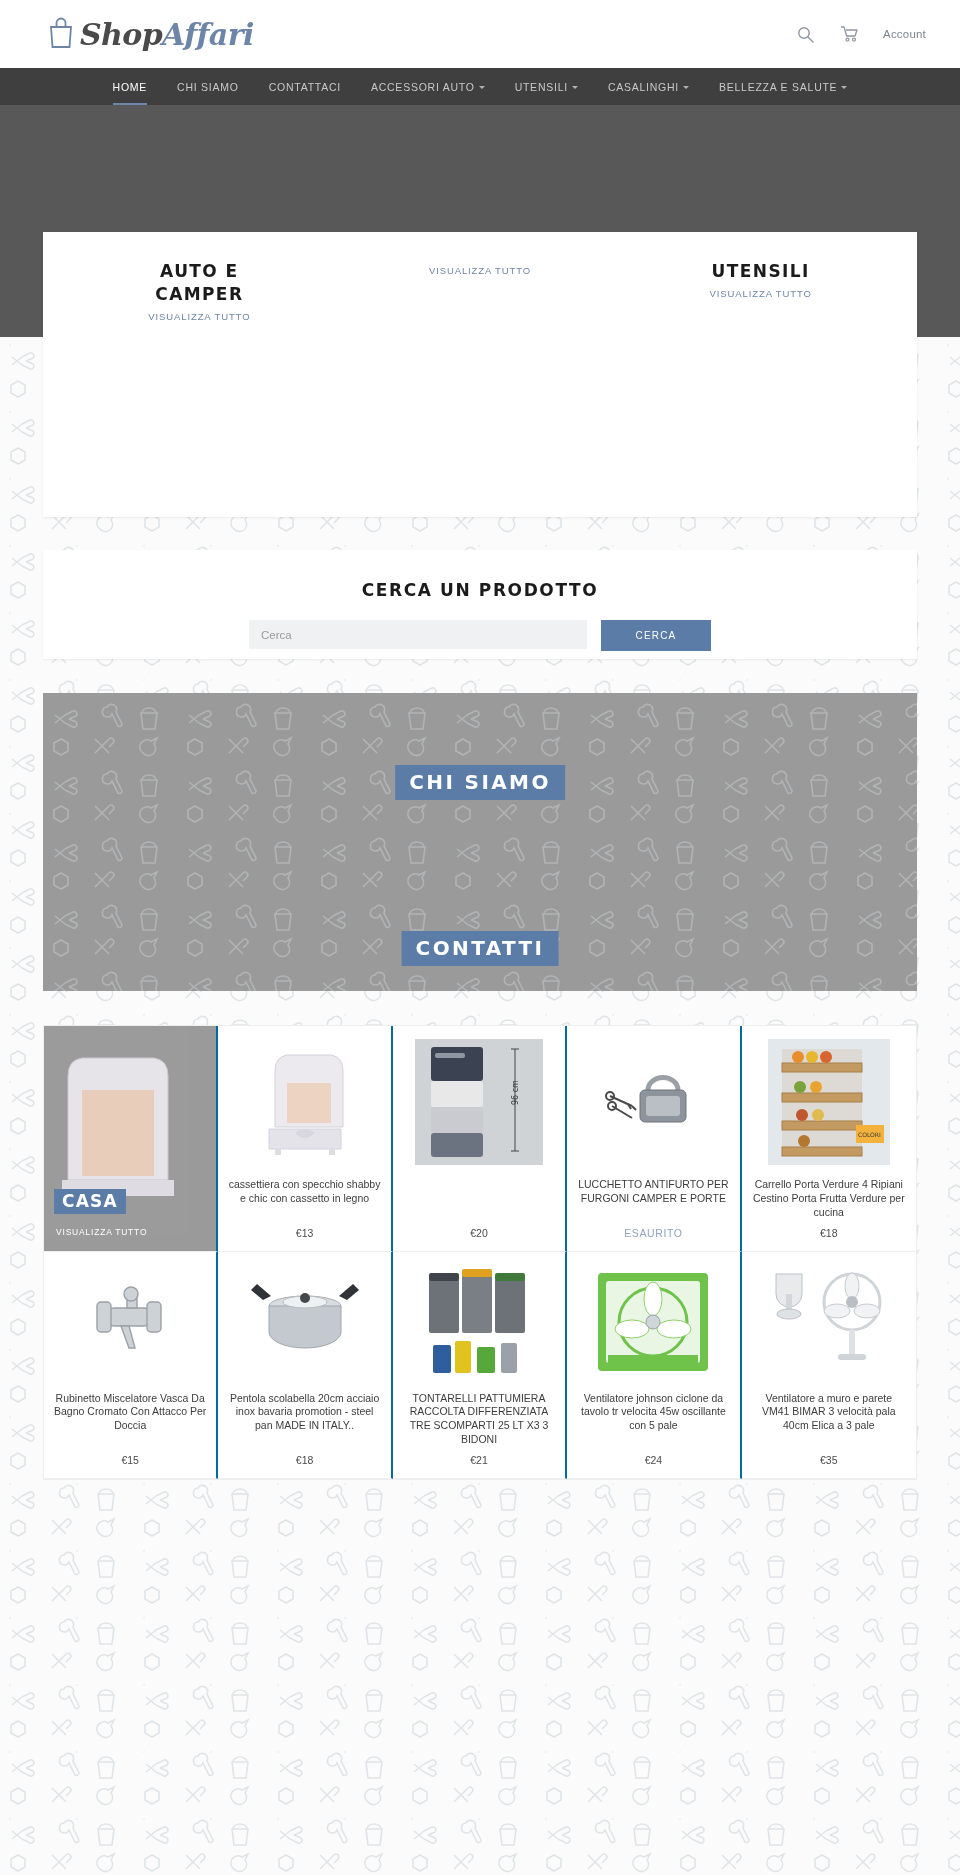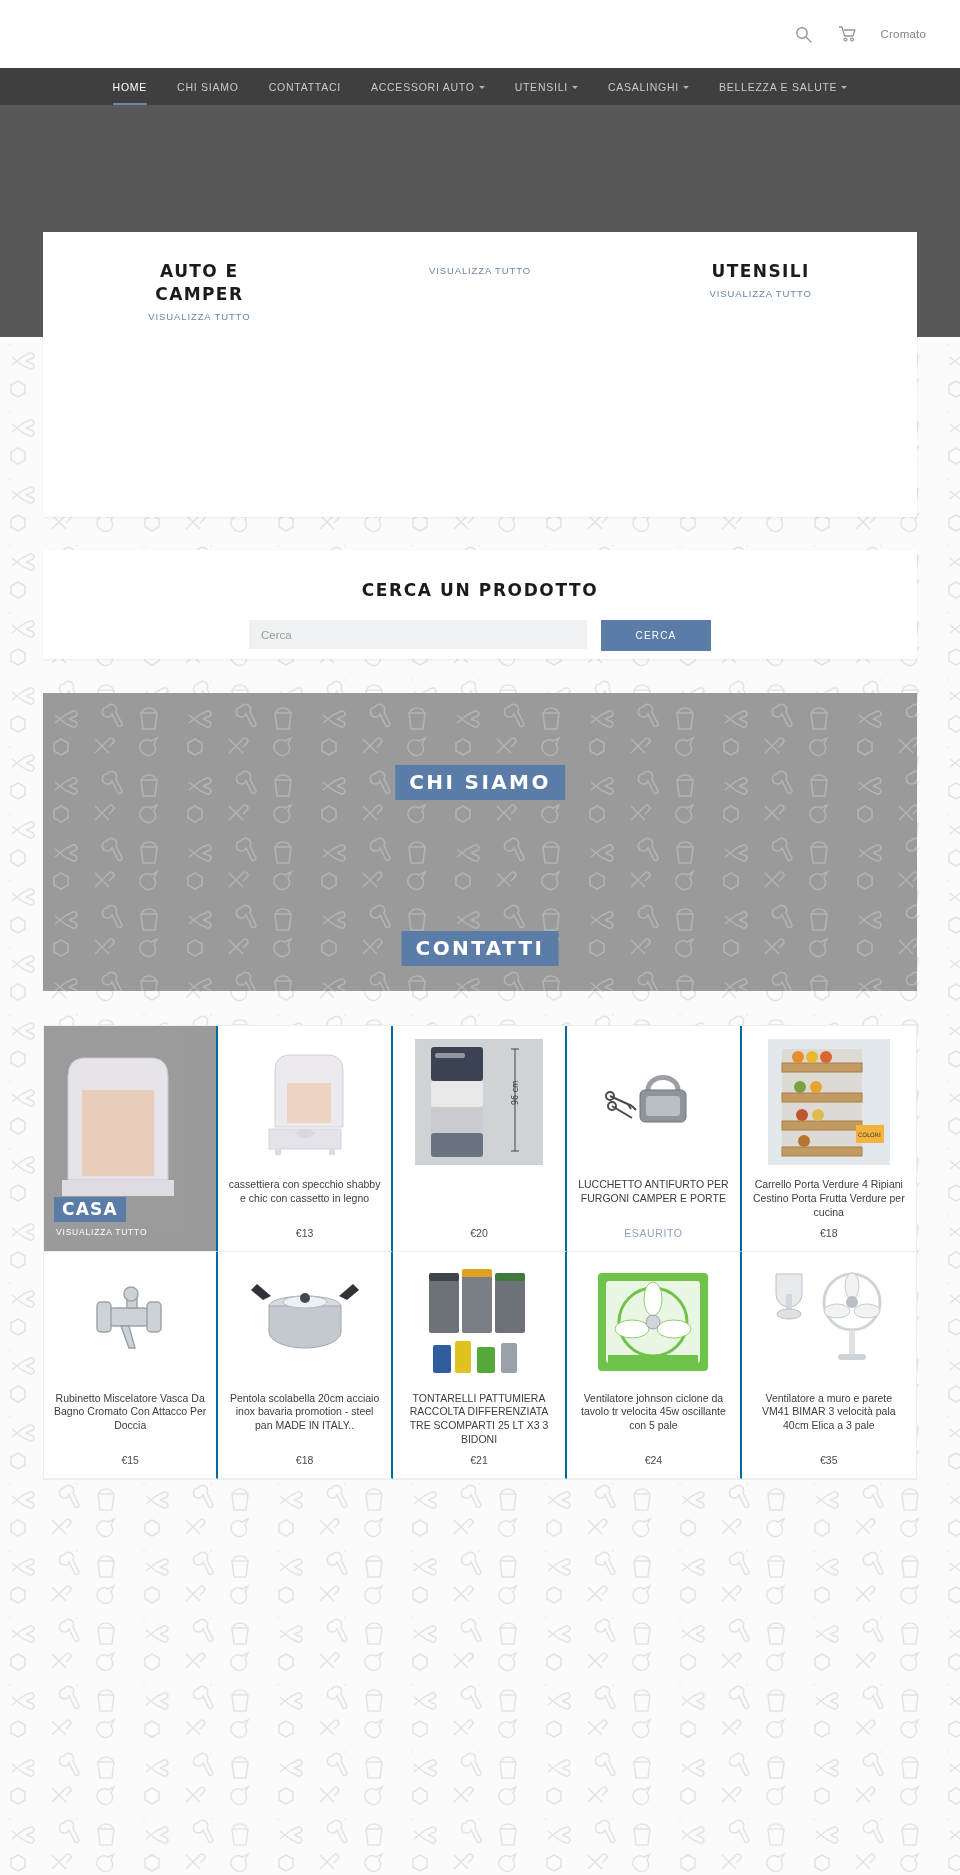--- a/index.html
+++ b/index.html
@@ -282,21 +282,21 @@
   }
   .tile-title {
     display: inline-block;
     background: #5c7ca8;
     color: #fff;
     font-family: "DejaVu Sans", sans-serif;
     font-size: 17px;
     font-weight: bold;
     letter-spacing: 1.2px;
     padding: 2px 8px 3px;
-    margin-bottom: 5px;
+    margin-bottom: 13px;
   }
   .tile-link {
     display: block;
     font-size: 8.5px;
     letter-spacing: 0.8px;
     color: #ffffff;
     text-decoration: none;
     padding-left: 2px;
   }
 
@@ -372,36 +372,47 @@
             <path d="M2 16 a7 7 0 0 1 8 -12 l6 -3 l-3 6 a7 7 0 0 1 -11 9z"></path>
           </g>
         </g>
       </pattern>
     </defs>
     <rect width="960" height="1875" fill="url(#tools)"></rect>
   </svg>
 </div>
 
 <header class="site-header">
+  <a class="logo" href="#">
+    <span class="logo-bag">
+      <svg width="30" height="34" viewBox="0 0 30 34" xmlns="http://www.w3.org/2000/svg">
+        <path d="M5 12 h20 l-1.5 20 h-17z" fill="none" stroke="#6d86a8" stroke-width="1.8"></path>
+        <path d="M10.5 13 V8 a4.5 4.5 0 0 1 9 0 V13" fill="none" stroke="#6d86a8" stroke-width="1.8"></path>
+      </svg>
+    </span>
+    <span class="logo-text">
+      <span class="logo-shop">Shop</span><span class="logo-affari">Affari</span>
+    </span>
+  </a>
 
   <div class="header-right">
     <button class="icon-btn" aria-label="Search">
       <svg width="17" height="17" viewBox="0 0 17 17" xmlns="http://www.w3.org/2000/svg">
         <circle cx="7" cy="7" r="5.2" fill="none" stroke="currentColor" stroke-width="1.4"></circle>
         <path d="M11 11 L16 16" stroke="currentColor" stroke-width="1.4" fill="none" stroke-linecap="round"></path>
       </svg>
     </button>
     <button class="icon-btn" aria-label="Cart">
       <svg width="19" height="17" viewBox="0 0 19 17" xmlns="http://www.w3.org/2000/svg">
         <path d="M1 1 h3 l2.6 9 h8.4 l2 -6 h-11" fill="none" stroke="currentColor" stroke-width="1.3" stroke-linejoin="round"></path>
         <circle cx="7.5" cy="13.6" r="1.5" fill="none" stroke="currentColor" stroke-width="1.2"></circle>
         <circle cx="14" cy="13.6" r="1.5" fill="none" stroke="currentColor" stroke-width="1.2"></circle>
       </svg>
     </button>
-    <a class="account-link" href="#">Cromato</a>
+    <a class="account-link" href="#">Account</a>
   </div>
 </header>
 
 <nav class="main-nav">
   <a class="nav-item active" href="#">
     <span>HOME</span>
   </a>
   <a class="nav-item" href="#">
     <span>CHI SIAMO</span>
   </a>

